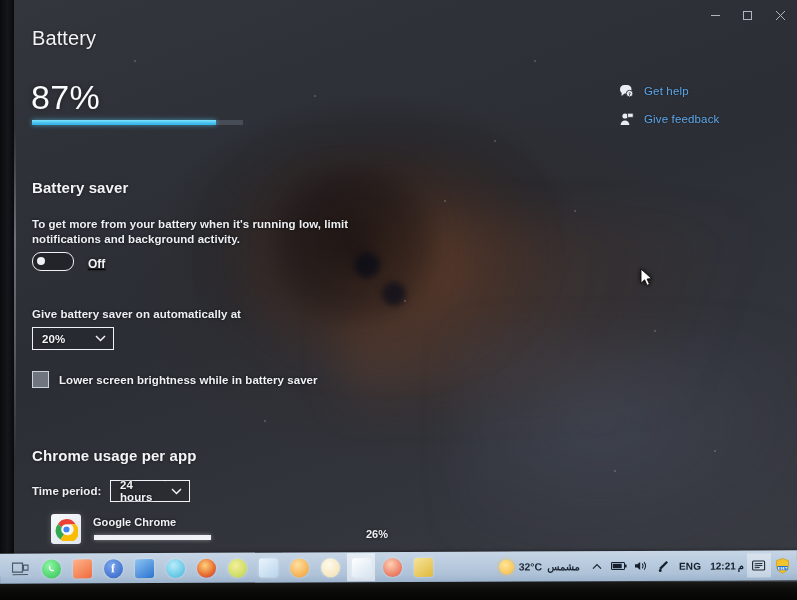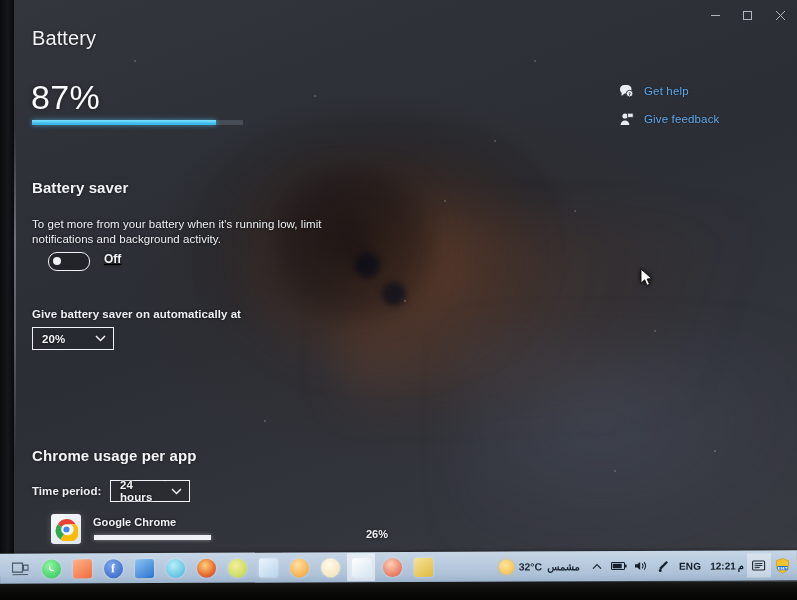--- a/index.html
+++ b/index.html
@@ -129,30 +129,30 @@
     font-size:11.5px;color:#5ea7ea;letter-spacing:.15px;
     text-shadow:0 0 2px rgba(0,0,0,.5);
   }
 
   
   .h2{
     position:absolute;font-size:15px;color:#f2f4f7;font-weight:600;letter-spacing:.1px;
     text-shadow:0 0 3px rgba(0,0,0,.6);
   }
   .body-txt{
-    position:absolute;font-size:11.5px;color:#eceff4;font-weight:400;line-height:15px;
+    position:absolute;font-size:11.5px;color:#eceff4;font-weight:700;line-height:15px;
     letter-spacing:.05px;text-shadow:0 0 3px rgba(0,0,0,.75);
   }
   .lbl-txt{
     position:absolute;font-size:11.5px;color:#eceff4;font-weight:600;letter-spacing:.05px;
     text-shadow:0 0 3px rgba(0,0,0,.75);
   }
 
   
-  .toggle-wrap{position:absolute;left:34px;top:252px;display:flex;align-items:flex-start;text-decoration:underline;}
+  .toggle-wrap{position:absolute;left:18px;top:252px;display:flex;align-items:flex-end;text-decoration:underline;}
   .toggle{
     width:40px;height:17px;border:1.6px solid #eef0f4;border-radius:9px;
     background:rgba(25,27,32,0.55);position:relative;
   }
   .toggle .knob{
     position:absolute;left:4px;top:4px;width:8px;height:8px;border-radius:50%;background:#eef0f4;
   }
   .toggle-lbl{
     margin-left:14px;font-size:12px;font-weight:600;color:#f0f2f6;
     text-shadow:0 0 3px rgba(0,0,0,.8);
@@ -334,20 +334,24 @@
       <div class="lbl-txt" style="left:18px;top:308px;">Give battery saver on automatically at</div>
       <div class="combo" style="left:18px;top:327px;width:82px;height:23px;">
         <span class="val">20%</span>
         <span class="chev">
           <svg width="11" height="7" viewBox="0 0 11 7">
               <polyline points="1,1 5.5,5.6 10,1" fill="none" stroke="#f2f4f8" stroke-width="1.4"></polyline>
             </svg>
         </span>
       </div>
 
+      <div class="cb-wrap">
+        <div class="cb"></div>
+        <div class="cb-lbl">Lower screen brightness while in battery saver</div>
+      </div>
 
       <div class="h2" style="left:18px;top:447px;">Chrome usage per app</div>
 
       <div class="lbl-txt timeperiod-lbl">Time period:</div>
       <div class="combo" style="left:96px;top:480px;width:80px;height:22px;">
         <span class="val">24 hours</span>
         <span class="chev">
           <svg width="11" height="7" viewBox="0 0 11 7">
               <polyline points="1,1 5.5,5.6 10,1" fill="none" stroke="#f2f4f8" stroke-width="1.4"></polyline>
             </svg>

